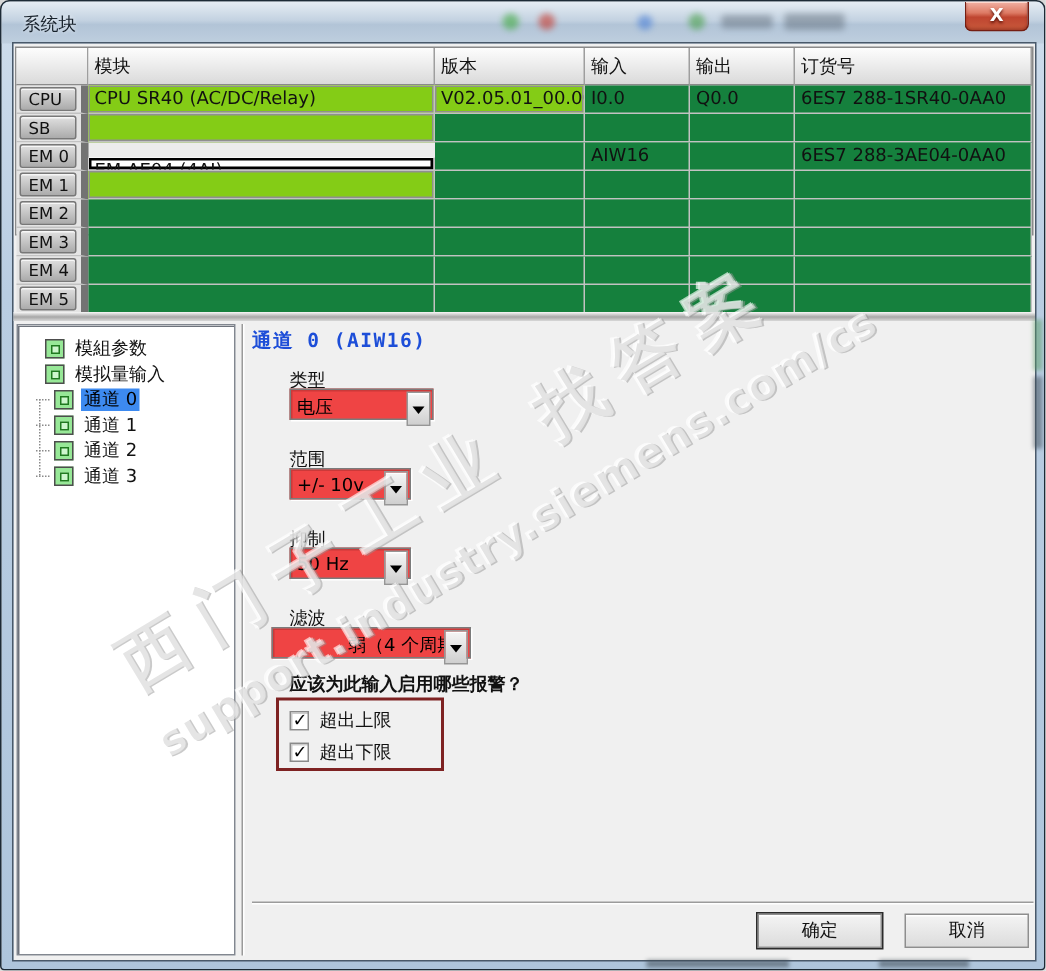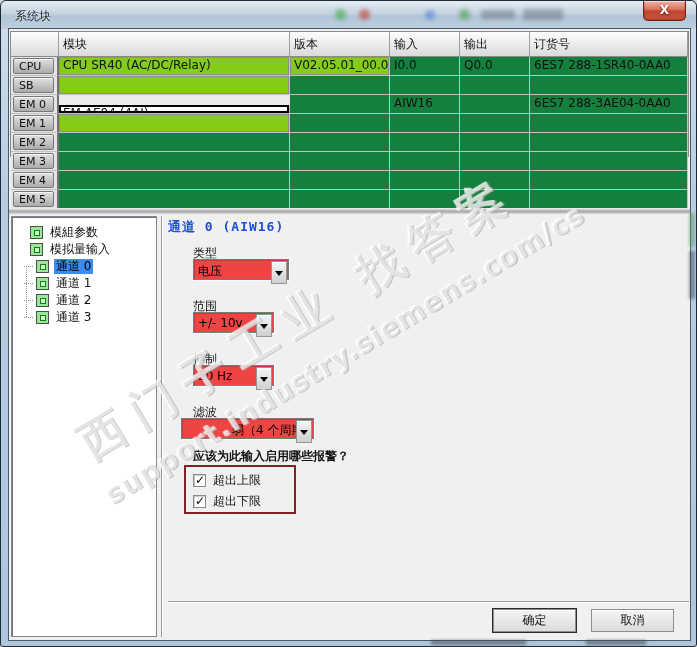--- a/index.html
+++ b/index.html
@@ -40,21 +40,21 @@
     display:grid;grid-template-columns:48px 231px 100px 70px 70px 1fr;
     grid-template-rows:25px repeat(8,19px);
     border:1px solid #8a8a8a;background:#ececec;}
   .hc{background:linear-gradient(180deg,#fdfdfd,#dadada);border-right:1px solid #9e9e9e;
     border-bottom:1px solid #8a8a8a;font-size:12px;color:#111;padding:0 4px;line-height:24px;
     white-space:nowrap;overflow:hidden;}
   .cell{border-right:1px solid #c2c2c2;border-bottom:1px solid #c2c2c2;background:#15803d;
     font-size:12px;color:#111;padding:0 4px;line-height:17px;white-space:nowrap;overflow:hidden;}
   .cell.white{background:#84cc16;box-shadow:inset 0 0 0 1px #8f8f8f;}
   .cell.focus{background:#ffffff;box-shadow:inset 0 0 0 2px #000;margin-top:10px;}
-  .rl-wrap{border-right:2px solid #737373;border-bottom:1px solid #c2c2c2;background:#e4e4e4;padding:1px 3px 1px 2px;}
+  .rl-wrap{border-right:5px solid #737373;border-bottom:1px solid #c2c2c2;background:#e4e4e4;padding:1px 3px 1px 2px;}
   .rl-btn{height:100%;background:linear-gradient(180deg,#e0e0e0,#ababab);
     border:1px solid #787878;border-radius:2px;box-shadow:inset 0 1px 0 #f7f7f7;
     font-size:11px;color:#111;padding-left:5px;display:flex;align-items:center;white-space:nowrap;}
 
   
   .splitter{position:absolute;left:0;top:179px;width:681px;height:6px;
     background:linear-gradient(180deg,#f8f8f8,#a7a7a7 55%,#d8d8d8);}
 
   
   .tree-panel{position:absolute;left:2px;top:187px;width:146px;height:421px;background:#fff;
@@ -88,21 +88,21 @@
   .cb-row{position:absolute;display:flex;align-items:center;gap:7px;font-size:12px;color:#111;}
   .cb-box{width:13px;height:13px;background:#fff;border:1px solid #8a8a8a;
     box-shadow:inset 1px 1px 0 #00000033;position:relative;cursor:pointer;}
   .cb-box.checked::after{content:"✓";position:absolute;left:1px;top:-2px;font-size:12px;font-weight:bold;color:#000;}
 
   .hsep{position:absolute;left:159px;top:572px;width:521px;height:2px;
     border-top:1px solid #9b9b9b;border-bottom:1px solid #fff;}
 
   .btn{position:absolute;top:580px;width:83px;height:23px;background:linear-gradient(180deg,#f4f4f4,#dcdcdc);
     border:1px solid #8e8e8e;box-shadow:inset 0 1px 0 #fff;font-size:12px;color:#111;
-    text-align:center;line-height:21px;cursor:pointer;}
+    text-align:center;line-height:21px;cursor:pointer;margin-left:12px;}
   .btn.ok{left:484px;outline:1px solid #2b2b2b;}
   .btn.cancel{left:582px;}
 
   
   .edge{position:absolute;filter:blur(1.5px);opacity:.55;}
   .e1{right:1px;top:212px;width:6px;height:34px;background:#5fa06a;}
   .e2{right:1px;top:250px;width:6px;height:48px;background:#45525e;}
   .e3{left:430px;bottom:1px;width:95px;height:5px;background:#3c4750;}
   .e4{left:585px;bottom:1px;width:60px;height:5px;background:#3c4750;}
 

